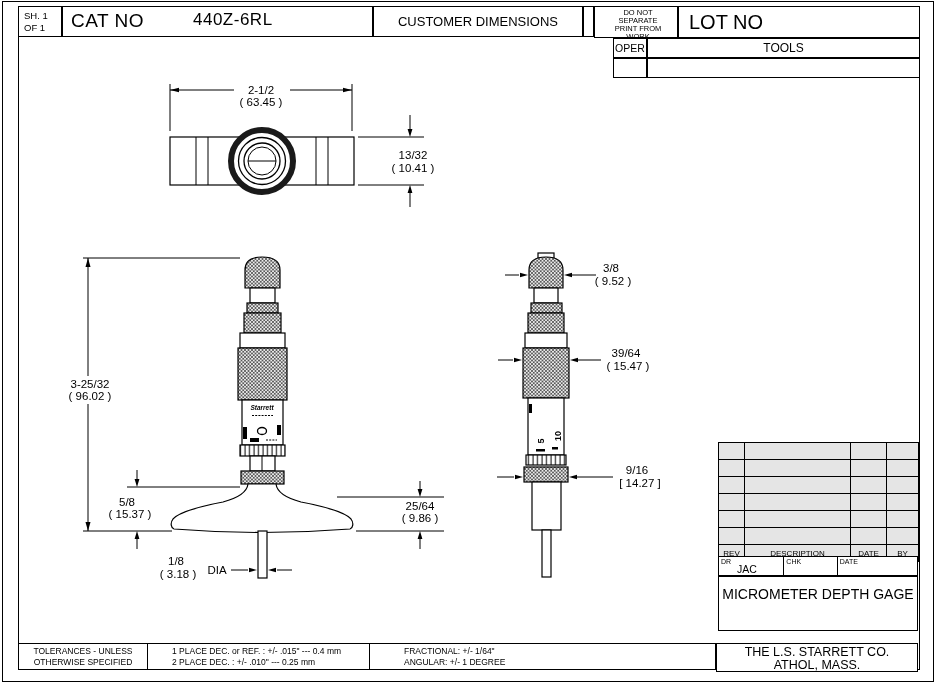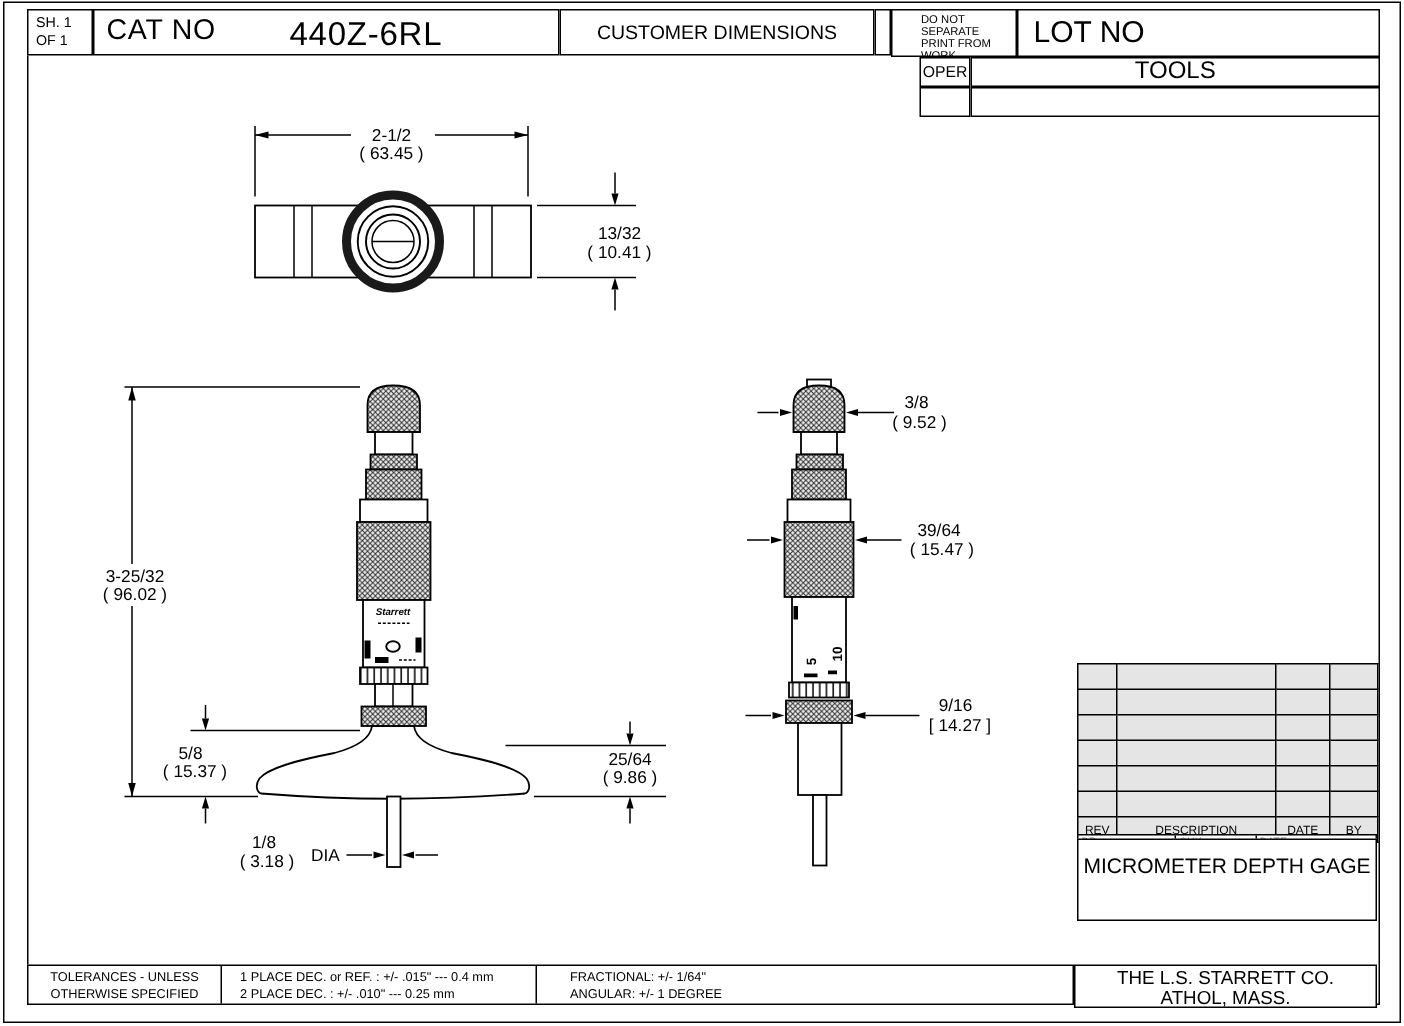--- a/index.html
+++ b/index.html
@@ -6,42 +6,42 @@
   .sheet{position:relative;width:936px;height:684px;background:#fff;
          font-family:"Liberation Sans",sans-serif;color:#000;overflow:hidden;}
   .abs{position:absolute;box-sizing:border-box;}
   .box{position:absolute;box-sizing:border-box;border:1.5px solid #000;background:#fff;}
   .outer-border{left:2px;top:1px;width:932px;height:681px;border:1px solid #000;background:transparent;}
   .main-frame{left:18px;top:6px;width:902px;height:664px;border:1.5px solid #000;background:transparent;}
   
   .sh-box{left:18px;top:6px;width:44px;height:31px;font-size:9.5px;line-height:12px;padding:3px 0 0 5px;}
   .cat-box{left:62px;top:6px;width:311px;height:31px;}
   .cat-label{position:absolute;left:8px;top:3px;font-size:19px;letter-spacing:.5px;}
-  .cat-value{position:absolute;left:130px;top:3px;font-size:22px;letter-spacing:.5px;}
+  .cat-value{position:absolute;left:130px;top:3px;font-size:17px;letter-spacing:.5px;}
   .cust-box{left:373px;top:6px;width:210px;height:31px;text-align:center;font-size:13px;line-height:29px;}
   .gap-box{left:583px;top:6px;width:11px;height:31px;}
-  .donot-box{left:594px;top:6px;width:84px;height:32px;font-size:7.5px;line-height:8px;padding:2px 0 0 19px;}
+  .donot-box{left:594px;top:6px;width:84px;height:32px;font-size:7.5px;line-height:8px;padding:2px 0 0 4px;text-align:center;}
   .lot-box{left:678px;top:6px;width:242px;height:32px;font-size:20px;line-height:30px;padding-left:10px;}
   .oper-box{left:613px;top:38px;width:34px;height:20px;font-size:10.5px;text-align:center;line-height:18px;}
-  .tools-box{left:647px;top:38px;width:273px;height:20px;font-size:16px;text-align:center;line-height:18px;}
+  .tools-box{left:647px;top:38px;width:273px;height:20px;font-size:12px;text-align:center;line-height:18px;}
   .oper2-box{left:613px;top:58px;width:34px;height:20px;}
   .tools2-box{left:647px;top:58px;width:273px;height:20px;}
   
   .rev-table{position:absolute;left:718px;top:442px;border-collapse:collapse;background:#e5e5e5;}
   .rev-table td{border:1px solid #000;height:16px;padding:0;font-size:8px;text-align:center;}
   .rev-table{border:1.5px solid #000;}
   .dr-row{left:718px;top:556px;width:200px;height:20px;display:flex;padding:0;}
   .dr-cell{position:relative;box-sizing:border-box;border-right:1.5px solid #000;height:100%;}
   .dr-cell:last-child{border-right:none;}
   .mini-lbl{position:absolute;left:2px;top:1px;font-size:7px;}
   .dr-val{position:absolute;left:18px;top:6px;font-size:10.5px;}
-  .title-box{left:718px;top:559px;width:200px;height:55px;text-align:center;font-size:14px;line-height:17px;padding-top:9px;}
+  .title-box{left:718px;top:576px;width:200px;height:55px;text-align:center;font-size:14px;line-height:17px;padding-top:9px;}
   .company-box{left:716px;top:643px;width:202px;height:29px;text-align:center;font-size:12.5px;line-height:13px;padding-top:2px;}
   
-  .tol-strip{left:18px;top:643px;width:698px;height:27px;display:flex;padding:0;}
+  .tol-strip{left:18px;top:643px;width:698px;height:27px;display:flex;padding:0;gap:12px;}
   .tol-cell{box-sizing:border-box;border-right:1.5px solid #000;height:100%;font-size:8.5px;line-height:11px;padding-top:2px;}
   .tol-cell:last-child{border-right:none;}
   .tol-c1{width:129px;text-align:center;}
   .tol-c2{width:210px;padding-left:12px;}
   .tol-c3{width:196px;padding-left:12px;}
   .tol-c4{width:163px;padding-left:22px;}
   
   svg{position:absolute;left:0;top:0;}
   svg .ol{fill:#fff;stroke:#000;stroke-width:1.2;}
   svg .kn{fill:url(#kn);stroke:#000;stroke-width:1.2;}

